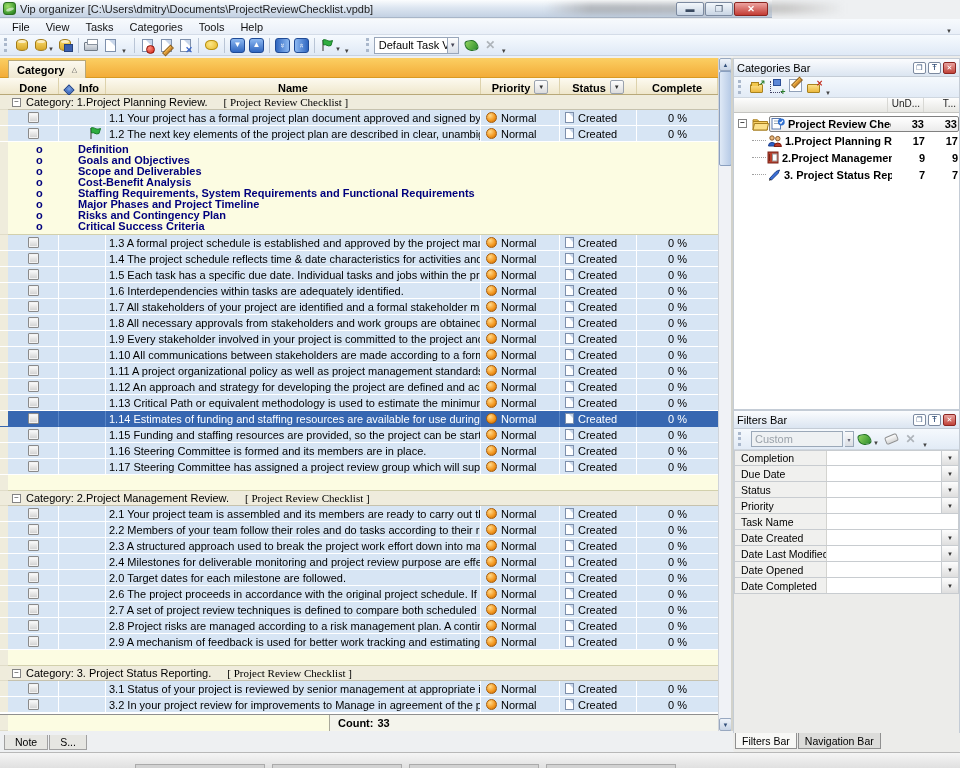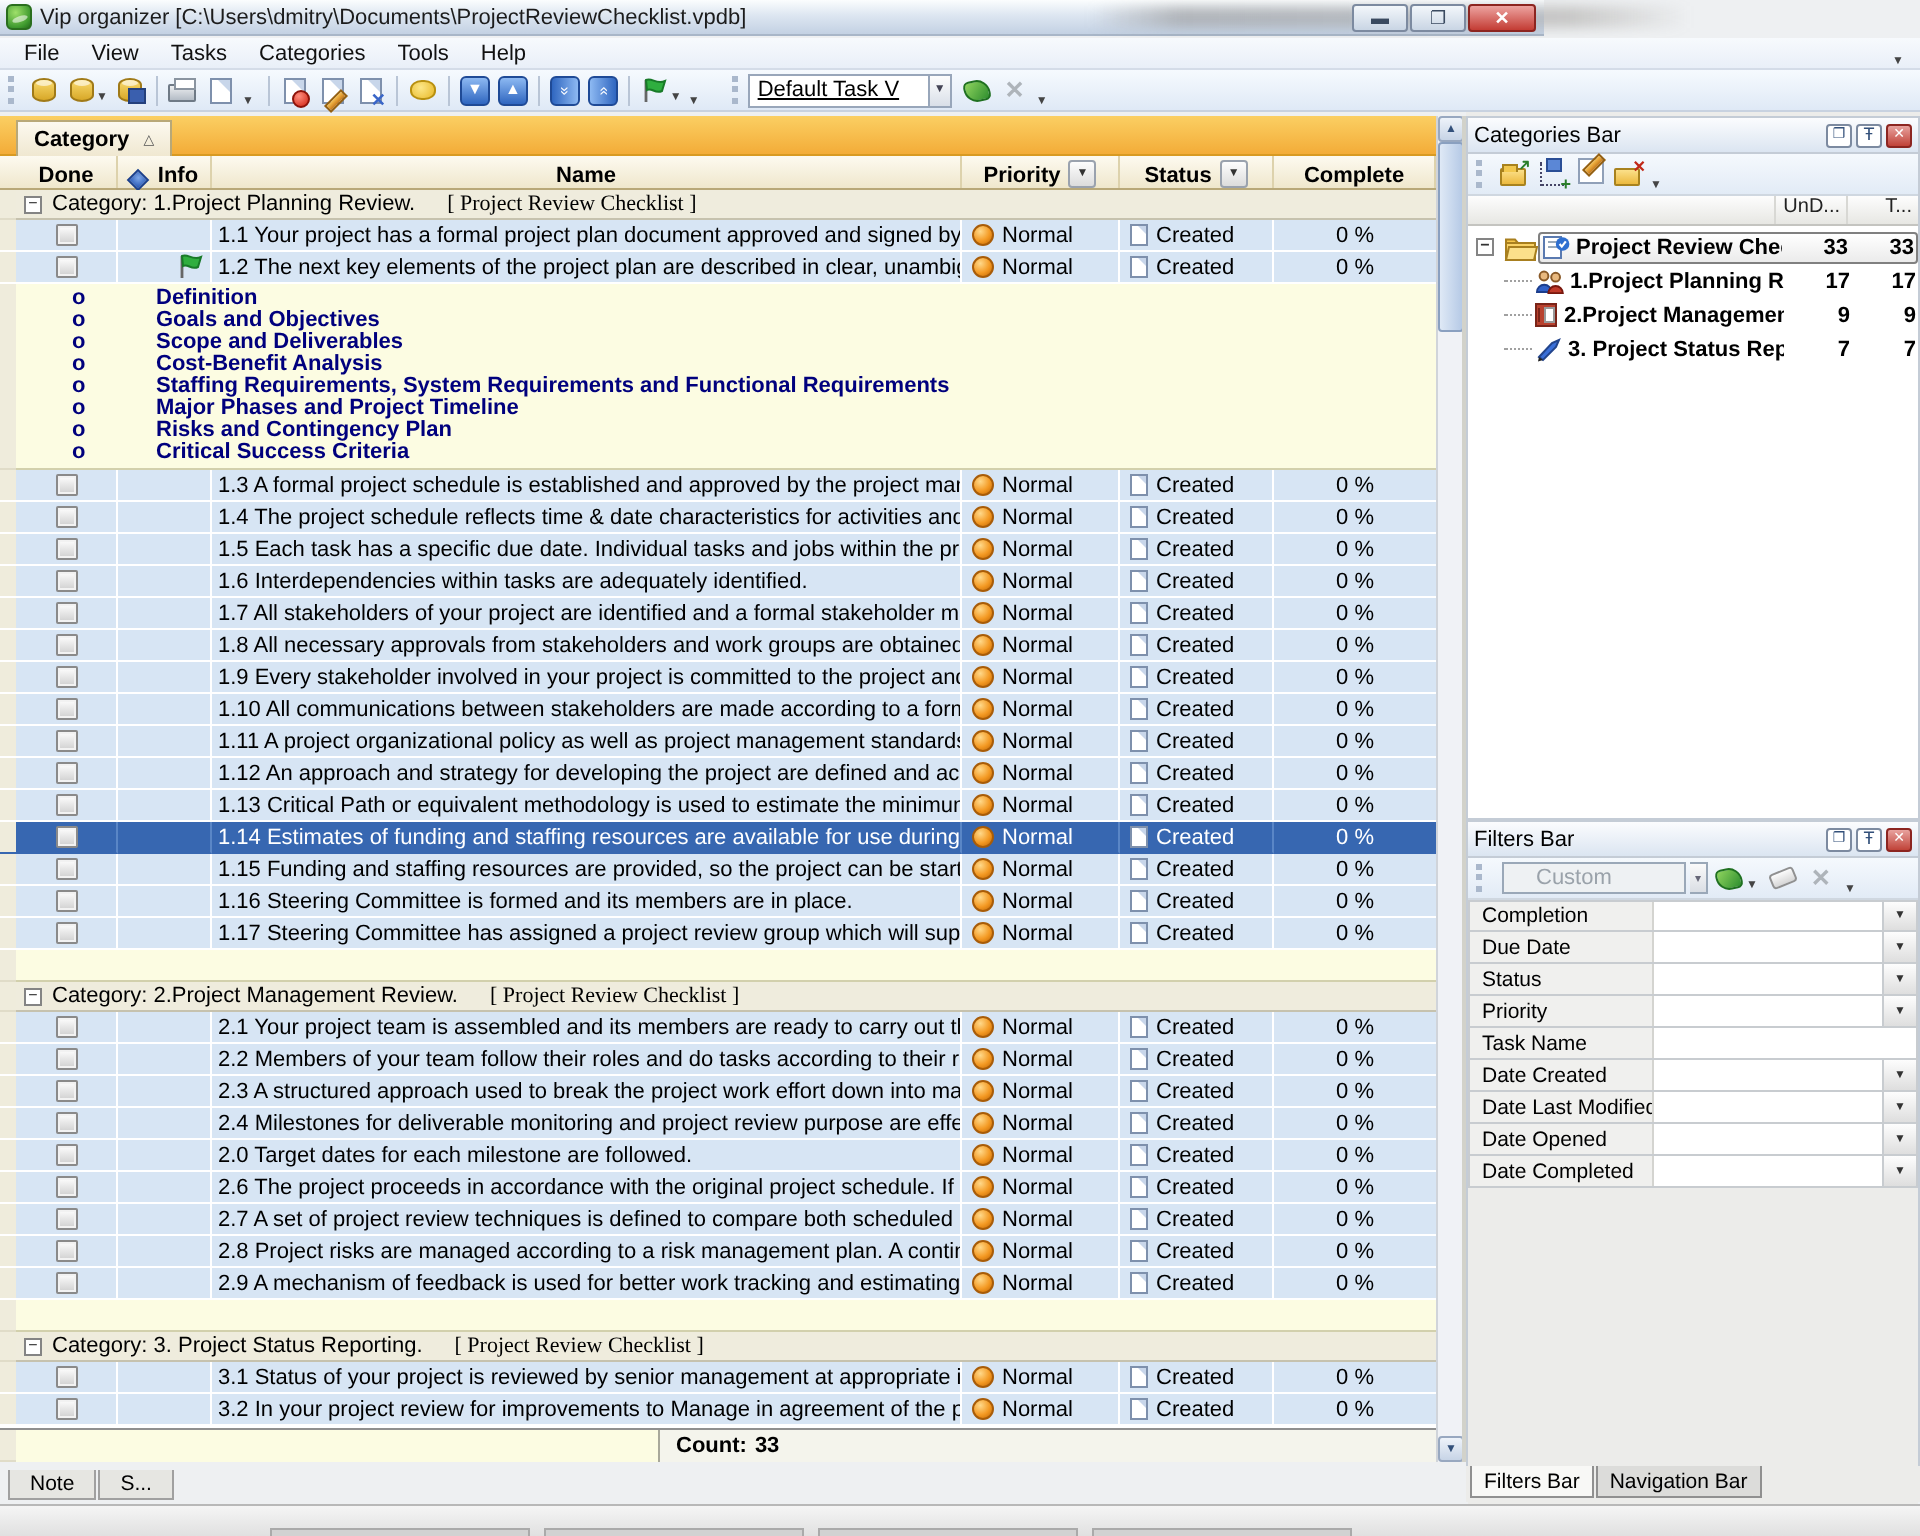--- a/index.html
+++ b/index.html
@@ -33,22 +33,22 @@
   .menu-ovf{position:absolute;right:4px;font-size:7px;color:#555;}
   .toolbar{position:absolute;left:0;top:35px;width:960px;height:21px;
     background:linear-gradient(#f6fafe,#dfe9f6);border-bottom:1px solid #c8d2e0;
     display:flex;align-items:center;padding-left:2px;}
   .grip{width:5px;height:14px;border-left:3px dotted #aab8cc;margin:0 3px 0 2px;}
   .tbtn{width:19px;height:18px;display:flex;align-items:center;justify-content:center;position:relative;}
   .tsep{width:1px;height:15px;background:#b9c5d6;margin:0 3px;}
   .dd::after,.ovf::after{content:"▼";font-size:6px;color:#444;}
   .dd{margin:4px 2px 0 -2px;}
   .ovf{margin:8px 4px 0 1px;}
-  .combo{width:91px;height:17px;border:1px solid #98a6ba;background:#fff;display:flex;align-items:center;
-    padding-left:4px;white-space:nowrap;overflow:hidden;text-decoration:underline;}
+  .combo{width:74px;height:17px;border:1px solid #98a6ba;background:#fff;display:flex;align-items:center;
+    padding-left:4px;white-space:nowrap;overflow:hidden;}
   .combo-spin{width:11px;height:17px;border:1px solid #98a6ba;border-left:none;
     background:linear-gradient(#fdfdfd,#d9dfe8);display:flex;align-items:center;justify-content:center;}
   .combo-spin::after{content:"▼";font-size:6px;color:#445;}
   .ic-x{color:#aeb4ba;font-weight:bold;font-size:12px;}
   
   .ic-db{width:12px;height:12px;border-radius:6px/3.5px;border:1px solid #a07a18;
     background:linear-gradient(#f9da6d,#d8a828);position:relative;}
   .ic-db::before{content:"";position:absolute;left:1px;top:0;width:8px;height:3px;border-radius:50%;
     background:rgba(255,255,255,.6);}
   .ic-db-save::after{content:"";position:absolute;right:-3px;bottom:-2px;width:7px;height:6px;
@@ -178,21 +178,21 @@
   .ic-tree-add::after{content:"+";position:absolute;right:-4px;bottom:-5px;color:#2a7e2a;font-weight:bold;font-size:9px;}
   .ic-pencil{width:12px;height:12px;position:relative;}
   .ic-pencil::before{content:"";position:absolute;left:0;bottom:1px;width:11px;height:11px;background:#fff;border:1px solid #90a0b8;}
   .ic-pencil::after{content:"";position:absolute;right:-2px;top:-1px;width:10px;height:3px;
     background:linear-gradient(#f8c050,#c87818);border:1px solid #946012;transform:rotate(-45deg);}
   .ic-apply{width:13px;height:11px;border-radius:3px 7px 3px 7px;border:1px solid #1f7020;
     background:linear-gradient(135deg,#8fd45e,#2f8f2f);transform:rotate(-12deg);}
   .ic-eraser{width:13px;height:8px;border:1px solid #909090;border-radius:2px;
     background:linear-gradient(#fbfbfb,#d6d6d6);transform:rotate(-22deg);}
   .fcombo{width:92px;height:16px;border:1px solid #9aa8b8;background:#eef1f3;color:#9aa2aa;
-    display:flex;align-items:center;padding-left:16px;margin-left:3px;}
+    display:flex;align-items:center;padding-left:3px;margin-left:3px;}
   .fcombo-spin{width:9px;height:16px;border:1px solid #9aa8b8;border-left:none;
     background:linear-gradient(#fafafa,#dadee4);display:flex;align-items:center;justify-content:center;}
   .fcombo-spin::after{content:"▾";font-size:6px;color:#667;}
   .frows{background:#4d7c0f;}
   .frow{height:16px;display:grid;grid-template-columns:92px 1fr 17px;border:1px solid #c8ccd0;border-top:none;background:#fff;}
   .frow.first{border-top:1px solid #c8ccd0;}
   .frow.nobtn{grid-template-columns:92px 1fr;}
   .flabel{background:#f0f0ee;border-right:1px solid #d4d4d0;display:flex;align-items:center;padding-left:6px;
     white-space:nowrap;overflow:hidden;font-size:10.5px;}
   .fbtn{border-left:1px solid #c8ccd0;background:linear-gradient(#fdfdfd,#dedede);

